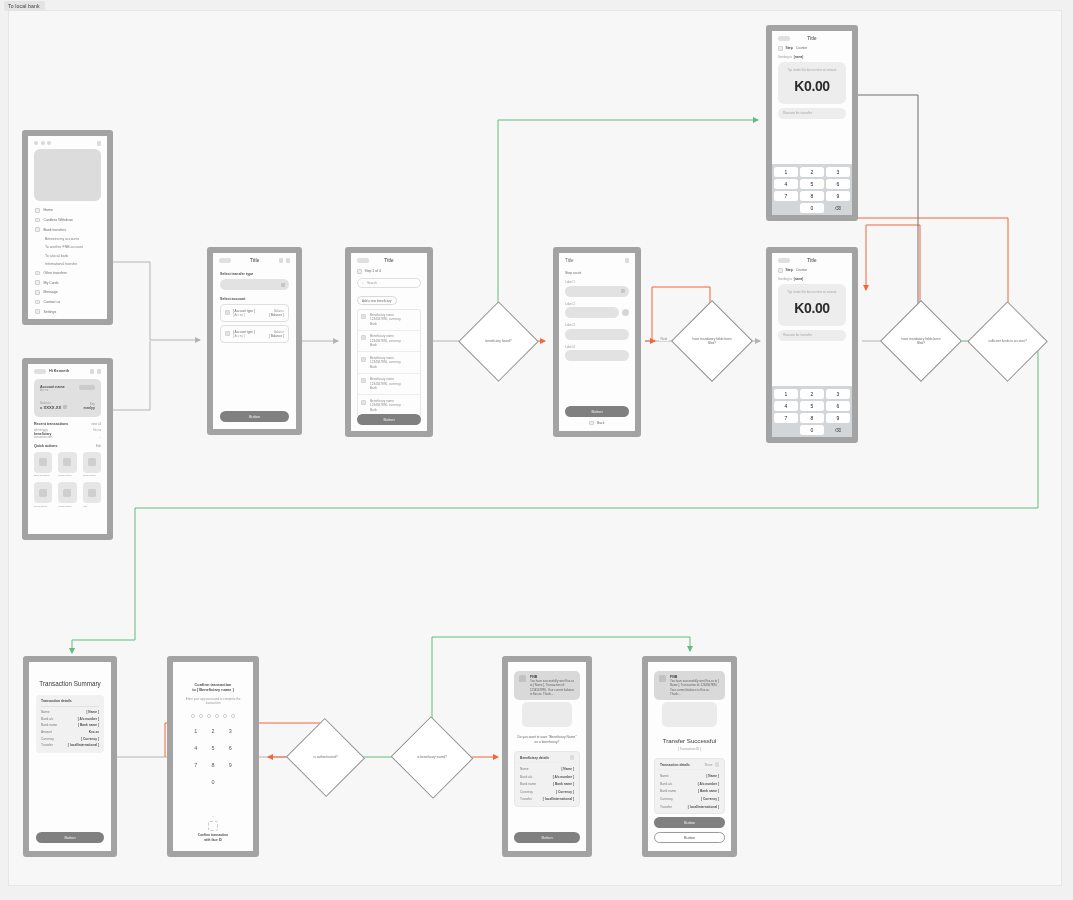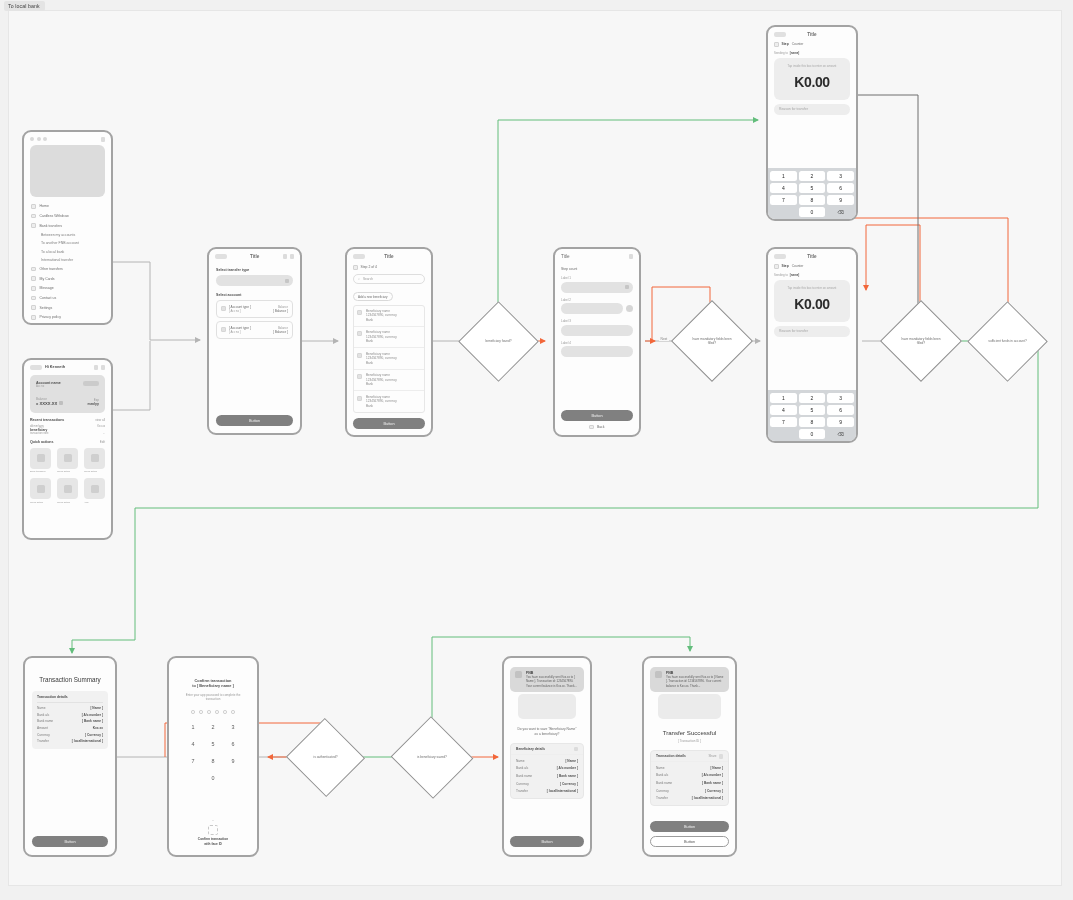--- a/index.html
+++ b/index.html
@@ -29,22 +29,22 @@
     background: #f7f7f7;
     border: 1px solid #e6e6e6;
   }
   
   #wires { position: absolute; left: 0; top: 0; width: 1073px; height: 900px; z-index: 5; pointer-events: none; }
 
   
   .screen {
     position: absolute;
     background: #fdfdfd;
-    border: 2px solid #a3a3a3;
-    border-radius: 9px;
+    border: 6px solid #a3a3a3;
+    border-radius: 3px;
     overflow: hidden;
     z-index: 10;
   }
   .sbar { display:flex; align-items:center; justify-content:space-between; padding: 5px 6px 3px; }
   .sb-l { display:flex; gap:2.5px; }
   .dot { width:4px; height:4px; border-radius:50%; background:#d9d9d9; }
   .sq  { width:4.5px; height:4.5px; border-radius:1px; background:#dcdcdc; }
   .ttl { font-size:4.6px; color:#6e6e6e; font-weight:700; }
   .chip { width:12px; height:4.5px; background:#e0e0e0; border-radius:2px; }
 

